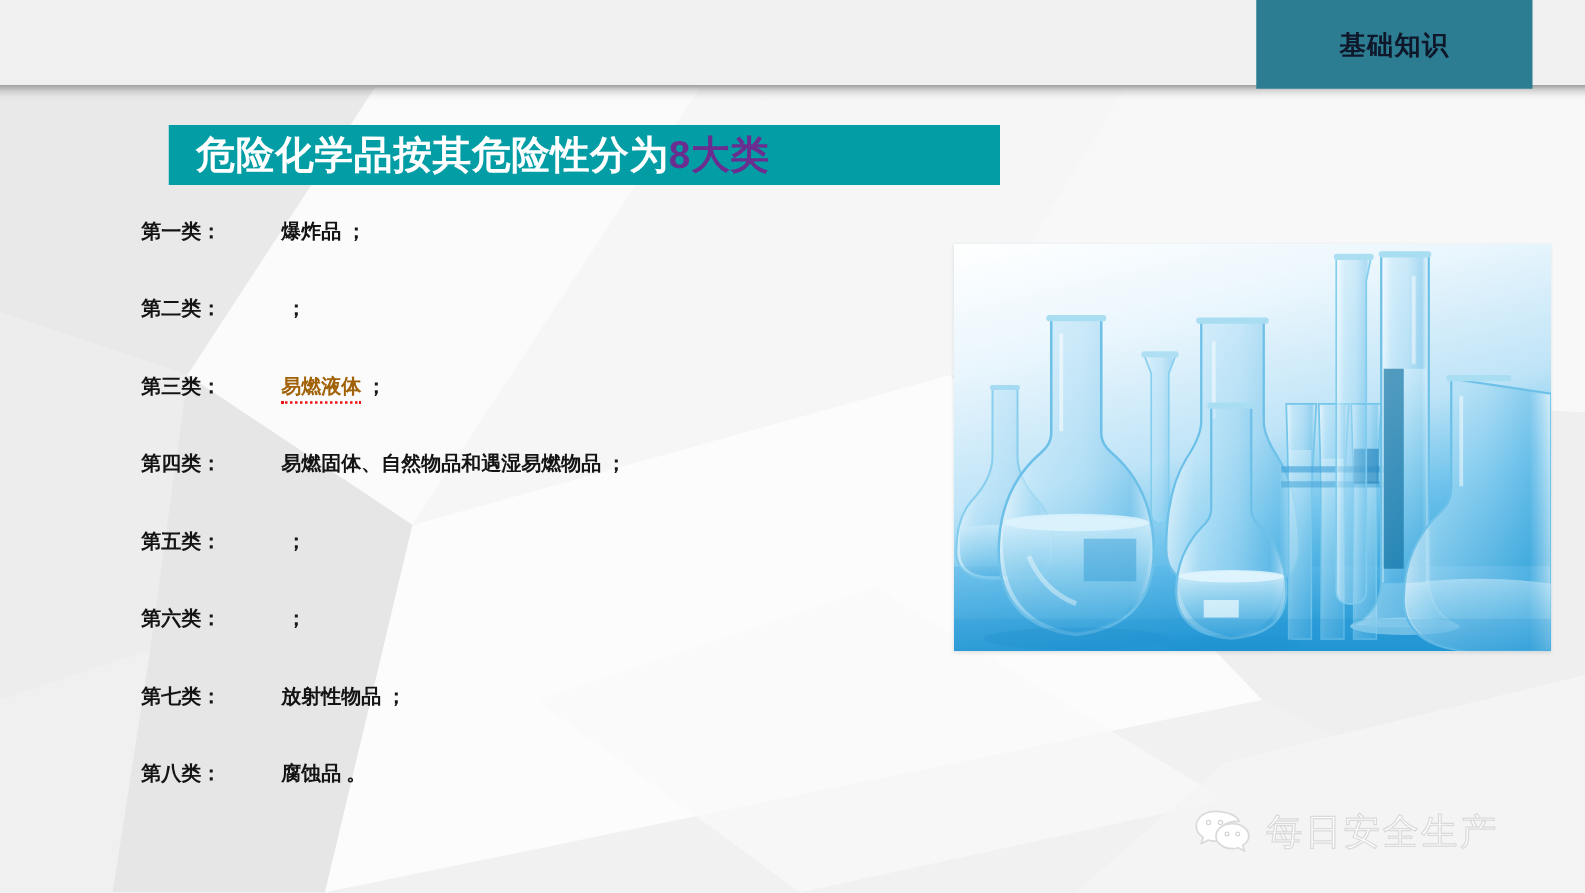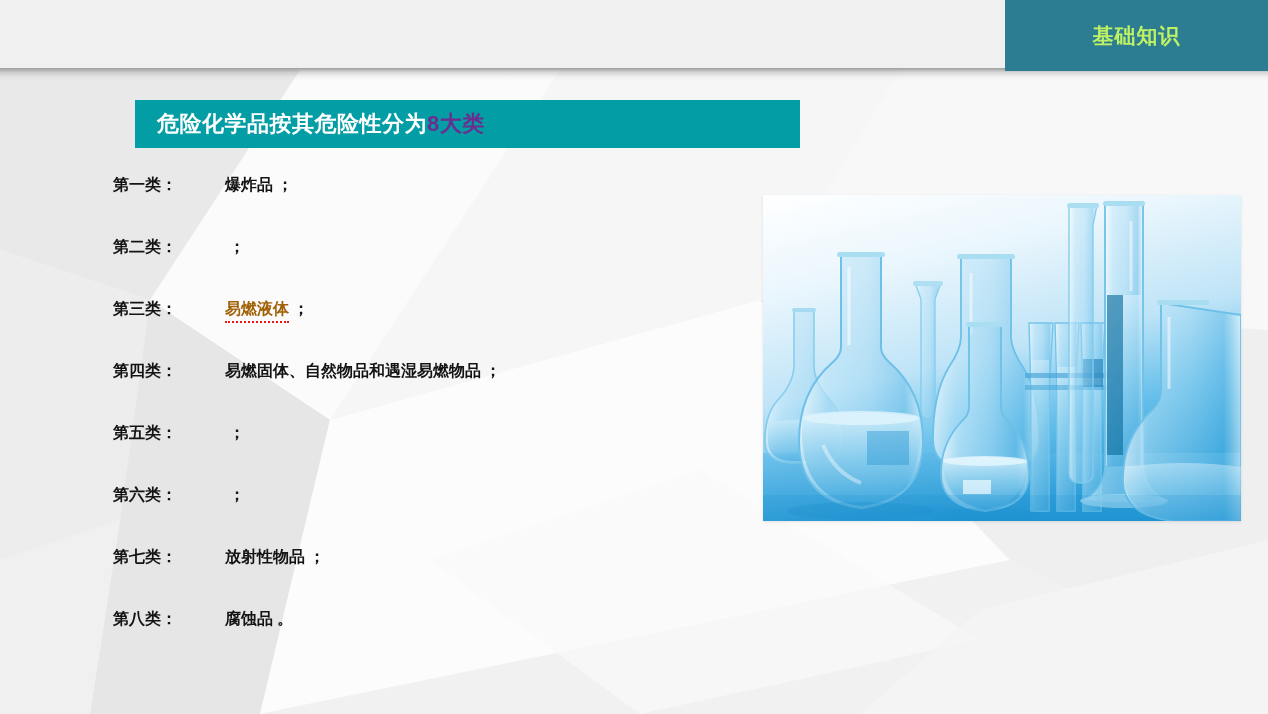--- a/index.html
+++ b/index.html
@@ -41,39 +41,39 @@
   #header-title {
     position:absolute; left:0; top:0;
     width:1005px; height:68px;
     display:flex; align-items:center; justify-content:center;
     font-size:33px; font-weight:bold; color:#111;
     letter-spacing:1px;
     padding-left:40px;
   }
   #header-tag {
     position:absolute; left:1005px; top:0;
-    width:263px; height:71px;
+    width:221px; height:71px;
     background:#2d7d92;
     display:flex; align-items:center; justify-content:center;
-    color:#bef264; font-size:21px; font-weight:bold;
+    color:#0f172a; font-size:21px; font-weight:bold;
     letter-spacing:1px;
     z-index:4;
   }
 
   
   #banner {
     position:absolute; left:135px; top:100px;
     width:665px; height:48px;
     background:#039da5;
     display:flex; align-items:center;
     padding-left:22px;
     z-index:3;
   }
   #banner .txt {
-    font-size:22px; font-weight:bold; color:#ffffff;
+    font-size:31px; font-weight:bold; color:#ffffff;
     letter-spacing:0.5px; white-space:nowrap;
   }
   #banner .hl { color:#6b2d8f; }
 
   
   #list {
     position:absolute; left:113px; top:175px;
     width:660px; z-index:3;
   }
   .row {
@@ -296,14 +296,27 @@
         <rect x="394" y="105" width="52" height="5" rx="2.5" fill="#a9ddf2"></rect>
         <path d="M406 122 L406 194" stroke="#ffffff" stroke-width="3" opacity="0.5"></path>
       </g>
 
       <ellipse cx="98" cy="316" rx="74" ry="9" fill="#1b8cc9" opacity="0.28"></ellipse>
       <ellipse cx="222" cy="320" rx="56" ry="7" fill="#1b8cc9" opacity="0.22"></ellipse>
       <rect x="0" y="300" width="478" height="26" fill="#1d92d1" opacity="0.18"></rect>
     </svg>
   </div>
 
+  <div id="watermark">
+    <span>
+      <svg width="46" height="36" viewBox="0 0 46 36">
+        <path d="M17 3 C8.5 3 2 8.4 2 14.8 C2 18.4 4.1 21.6 7.5 23.7 L5.9 29 L11.6 26.1 C13.3 26.6 15.1 26.9 17 26.9 C17.9 26.9 18.8 26.8 19.6 26.7 C19.2 25.6 19 24.4 19 23.2 C19 16.4 25.8 11 34.2 11 C34.9 11 35.6 11 36.3 11.1 C34.7 6.4 26.6 3 17 3 Z" fill="#ffffff" stroke="#dadada" stroke-width="1.4" stroke-linejoin="round"></path>
+        <circle cx="11.8" cy="12" r="1.7" fill="#ffffff" stroke="#d4d4d4" stroke-width="1"></circle>
+        <circle cx="21.4" cy="12" r="1.7" fill="#ffffff" stroke="#d4d4d4" stroke-width="1"></circle>
+        <path d="M44 22.9 C44 17.3 38.1 12.9 30.9 12.9 C23.7 12.9 17.8 17.3 17.8 22.9 C17.8 28.4 23.7 32.9 30.9 32.9 C32.5 32.9 34.1 32.6 35.5 32.2 L40.6 34.8 L39.2 30.2 C42.1 28.4 44 25.8 44 22.9 Z" fill="#ffffff" stroke="#dadada" stroke-width="1.4" stroke-linejoin="round"></path>
+        <circle cx="26.6" cy="21.1" r="1.5" fill="#ffffff" stroke="#d4d4d4" stroke-width="1"></circle>
+        <circle cx="35.2" cy="21.1" r="1.5" fill="#ffffff" stroke="#d4d4d4" stroke-width="1"></circle>
+      </svg>
+    </span>
+    <span class="wmtxt">每日安全生产</span>
+  </div>
 
 </div>
 
 </body></html>

